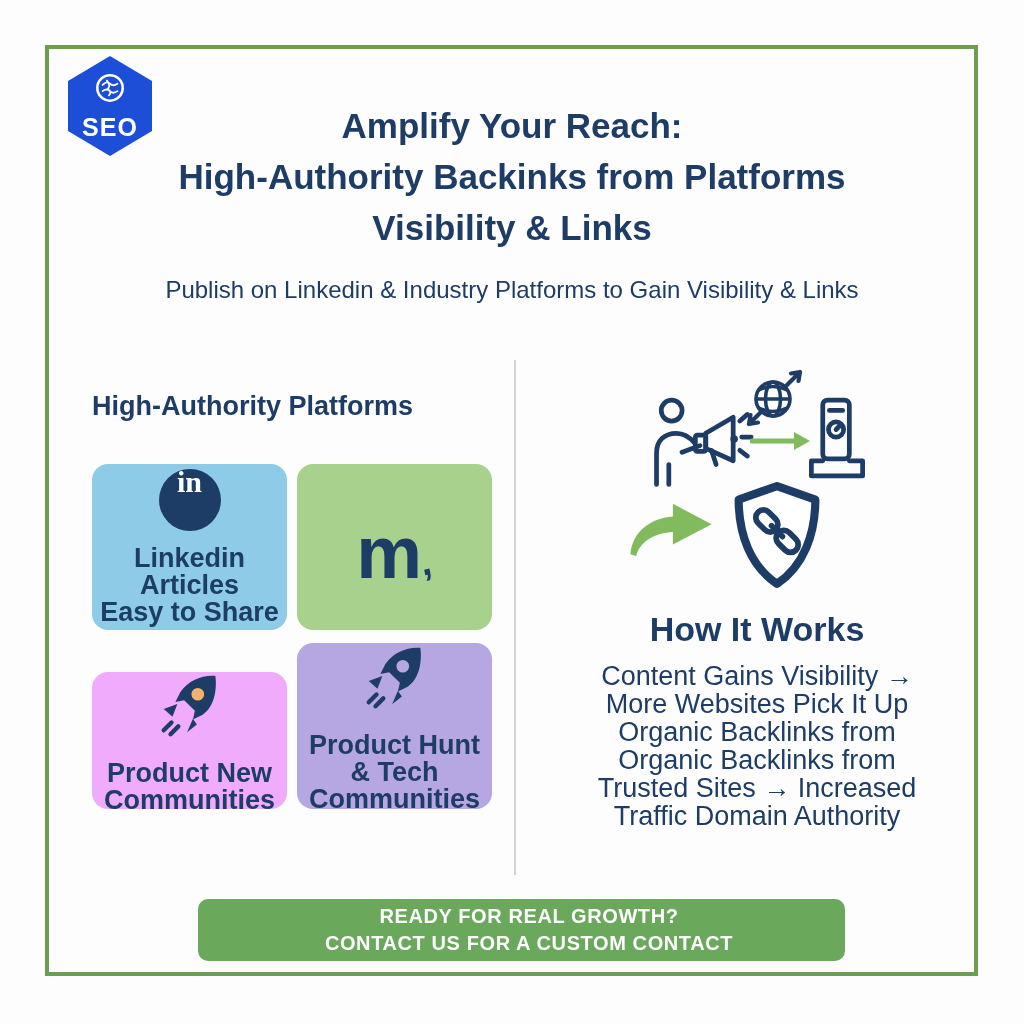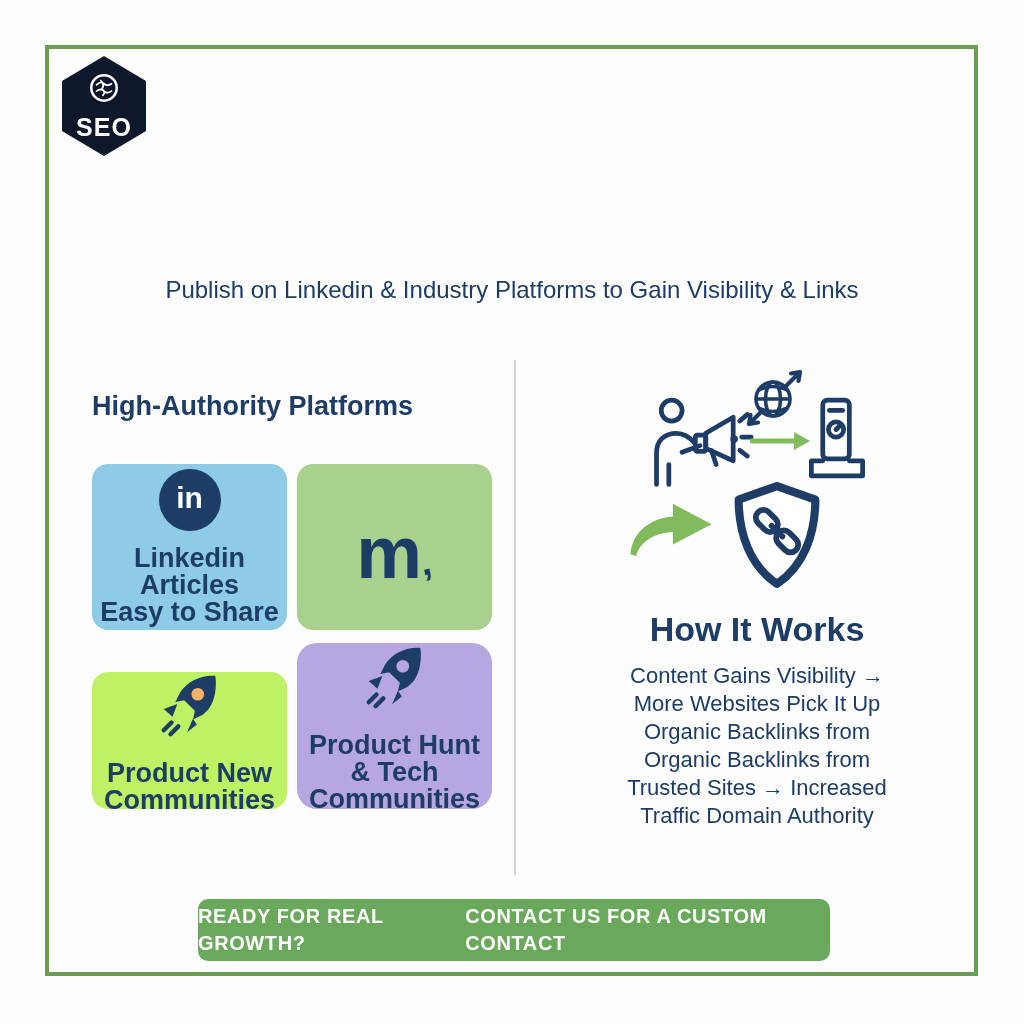--- a/index.html
+++ b/index.html
@@ -18,57 +18,62 @@
             font-size:24px;font-weight:400;}
   
   .left-heading{position:absolute;left:92px;width:400px;top:391px;text-align:left;
                 font-size:27px;font-weight:700;}
   .cards{position:absolute;left:92px;top:464px;width:400px;display:grid;
          grid-template-columns:195px 195px;grid-auto-rows:166px;gap:13px 10px;}
   .card{border-radius:16px;display:flex;flex-direction:column;align-items:center;
         justify-content:center;gap:14px;text-align:center;}
   .card-label{font-size:27px;font-weight:700;line-height:27px;}
   .li-circle{width:62px;height:62px;border-radius:50%;background:#1d3c66;display:flex;
-             align-items:center;justify-content:center;}
+             align-items:flex-start;justify-content:center;font-family:Liberation Serif, serif;}
   .li-glyph{color:#fff;font-weight:700;font-size:30px;line-height:1;transform:translateY(-2px);}
   .medium-wrap{height:70px;display:flex;align-items:flex-end;}
   .medium-glyph{font-size:74px;font-weight:700;line-height:0.8;color:#1d3c66;}
   .medium-mark{font-size:38px;font-weight:700;color:#1d3c66;transform:translate(-2px,2px) rotate(-12deg);}
   
   .divider{position:absolute;left:514px;top:360px;width:2px;height:515px;}
   
   .abs{position:absolute;}
   .how-heading{position:absolute;left:537px;width:440px;top:610px;text-align:center;
                font-size:34px;font-weight:700;}
   .how-text{position:absolute;left:537px;width:440px;top:662px;text-align:center;
-            font-size:22px;font-weight:400;line-height:28px;}
+            font-size:27px;font-weight:400;line-height:28px;}
   
   .banner{position:absolute;left:198px;top:899px;width:632px;height:62px;border-radius:10px;
-          display:flex;flex-direction:row;align-items:center;justify-content:center;
+          display:flex;flex-direction:column;align-items:center;justify-content:center;
           color:#fff;font-weight:700;font-size:20px;line-height:27px;letter-spacing:0.6px;
-          cursor:pointer;}
+          cursor:pointer;padding-left:15px;}
   
   .nav-stroke{stroke:#1d3c66;fill:none;stroke-linecap:round;stroke-linejoin:round;}
 </style>
 </head>
 <body>
 
 <div class="page">
   <div class="frame"></div>
 
-  <div class="badge" style="background: #0f172a;">
+  <div class="badge" style="background: #1d4ed8; margin-left: 6px;">
     <span>
       <svg width="36" height="36" viewBox="0 0 34 34">
         <circle cx="17" cy="16" r="12" stroke="#fff" stroke-width="2.4" fill="none"></circle>
         <path d="M10 13 Q14 9 17 12 T24 12 M10 19 Q14 16 17 19 T24 19 M14 9 Q18 13 15 17 Q19 20 16 23" stroke="#fff" stroke-width="1.7" fill="none" stroke-linecap="round"></path>
       </svg>
     </span>
     <span class="badge-label">SEO</span>
   </div>
 
+  <div class="title">
+    <div>Amplify Your Reach:</div>
+    <div>High-Authority Backinks from Platforms</div>
+    <div>Visibility &amp; Links</div>
+  </div>
   <div class="subtitle">Publish on Linkedin &amp; Industry Platforms to Gain Visibility &amp; Links</div>
 
   <div class="left-heading">High-Authority Platforms</div>
 
   <div class="cards">
 
     <div class="card" style="background: rgb(142, 203, 230);">
       <div class="li-circle">
         <span class="li-glyph">in</span>
       </div>
@@ -78,37 +83,37 @@
       </div>
     </div>
 
     <div class="card" style="background: rgb(169, 209, 142);">
       <div class="medium-wrap">
         <span class="medium-glyph">m</span>
         <span class="medium-mark">,</span>
       </div>
     </div>
 
-    <div class="card" style="background: #bef264; margin-top: 29px;">
+    <div class="card" style="background: #f0abfc; margin-top: 29px;">
       <span>
         <svg width="74" height="74" viewBox="0 0 76 76">
           <path d="M64 8 C50 7 36 13 28 25 L23 35 32 33 43 44 41 53 51 48 C63 40 66 22 64 8 Z" fill="#1d3c66"></path>
           <circle cx="46" cy="27" r="6.5" fill="#f4b169"></circle>
           <path d="M25 37 L11 42 20 50 Z" fill="#1d3c66"></path>
           <path d="M41 52 L35 66 45 58 Z" fill="#1d3c66"></path>
           <path d="M19 56 L11 64 M26 60 L18 68" class="nav-stroke" stroke-width="4.5"></path>
         </svg>
       </span>
       <div class="card-label">
         <div>Product New</div>
         <div>Communities</div>
       </div>
     </div>
 
-    <div class="card" style="background: rgb(182, 166, 225); border-radius: 20px;">
+    <div class="card" style="background: rgb(182, 166, 225);">
       <span>
         <svg width="74" height="74" viewBox="0 0 76 76">
           <path d="M64 8 C50 7 36 13 28 25 L23 35 32 33 43 44 41 53 51 48 C63 40 66 22 64 8 Z" fill="#1d3c66"></path>
           <circle cx="46" cy="27" r="6.5" fill="#b6a6e1"></circle>
           <path d="M25 37 L11 42 20 50 Z" fill="#1d3c66"></path>
           <path d="M41 52 L35 66 45 58 Z" fill="#1d3c66"></path>
           <path d="M19 56 L11 64 M26 60 L18 68" class="nav-stroke" stroke-width="4.5"></path>
         </svg>
       </span>
       <div class="card-label">

